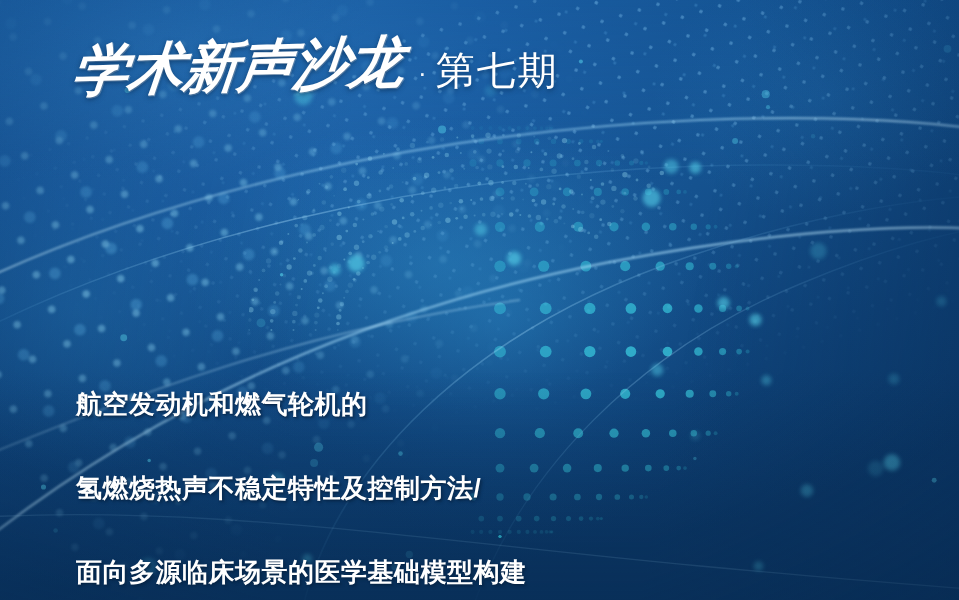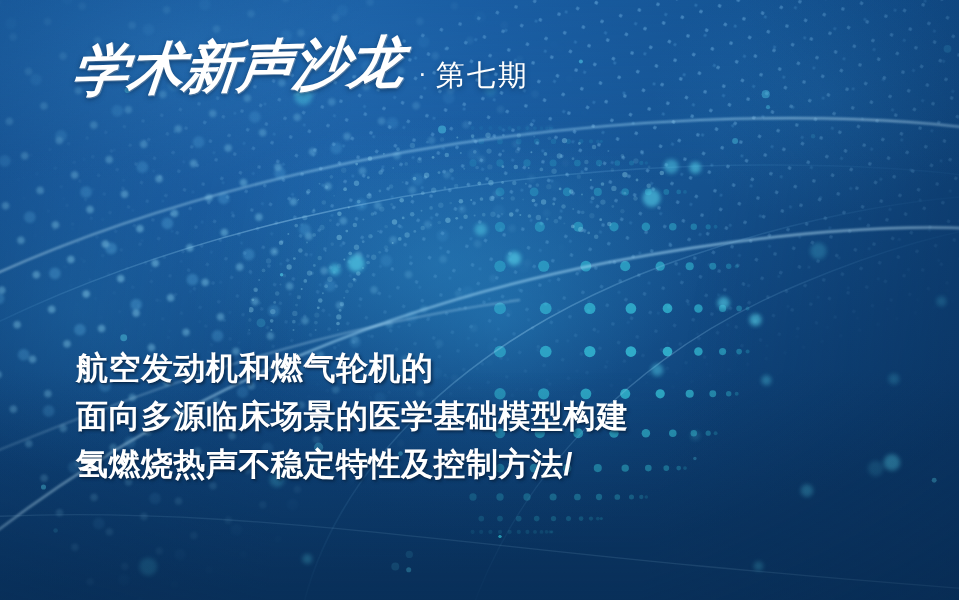--- a/index.html
+++ b/index.html
@@ -116,48 +116,49 @@
   #brand-sep {
     color: #ffffff;
     font-size: 26px;
     line-height: 1;
     margin: 0 9px 12px 14px;
     opacity: 0.95;
   }
 
   #brand-issue {
     font-family: "Liberation Sans", "DejaVu Sans", sans-serif;
-    font-size: 29px;
+    font-size: 39px;
     line-height: 1;
     font-weight: 400;
     color: #ffffff;
     letter-spacing: 2px;
     margin-bottom: 8px;
     text-shadow: 0 2px 5px rgba(4,30,60,0.5);
     white-space: nowrap;
   }
 
   
   #headline {
     position: absolute;
     left: 76px;
     top: 344px;
     width: 800px;
   }
   #headline .hl-line {
     font-family: "Liberation Sans", "DejaVu Sans", sans-serif;
-    font-size: 32px;
+    font-size: 26px;
     line-height: 48px;
     font-weight: 700;
     color: #ffffff;
     letter-spacing: 0.5px;
     white-space: nowrap;
     text-shadow:
       2px 2px 3px rgba(6,32,62,0.65),
       0 1px 1px rgba(6,32,62,0.5);
+    margin-top: 36px;
   }
 </style>
 </head>
 <body>
 
 <div id="poster">
 
   <div class="bg-layer" id="bg-base"></div>
   <div class="bg-layer" id="bg-glow"></div>
   <div class="bg-layer" id="bg-mesh"></div>
@@ -696,18 +697,18 @@
   <div id="content">
 
     <div id="brand-row">
       <div id="brand-logo">学术新声沙龙</div>
       <div id="brand-sep">·</div>
       <div id="brand-issue">第七期</div>
     </div>
 
     <div id="headline">
       <div class="hl-line">航空发动机和燃气轮机的</div>
+      <div class="hl-line">氢燃烧热声不稳定特性及控制方法/</div>
       <div class="hl-line">面向多源临床场景的医学基础模型构建</div>
-      <div class="hl-line">氢燃烧热声不稳定特性及控制方法/</div>
     </div>
 
   </div>
 </div>
 
 </body></html>

